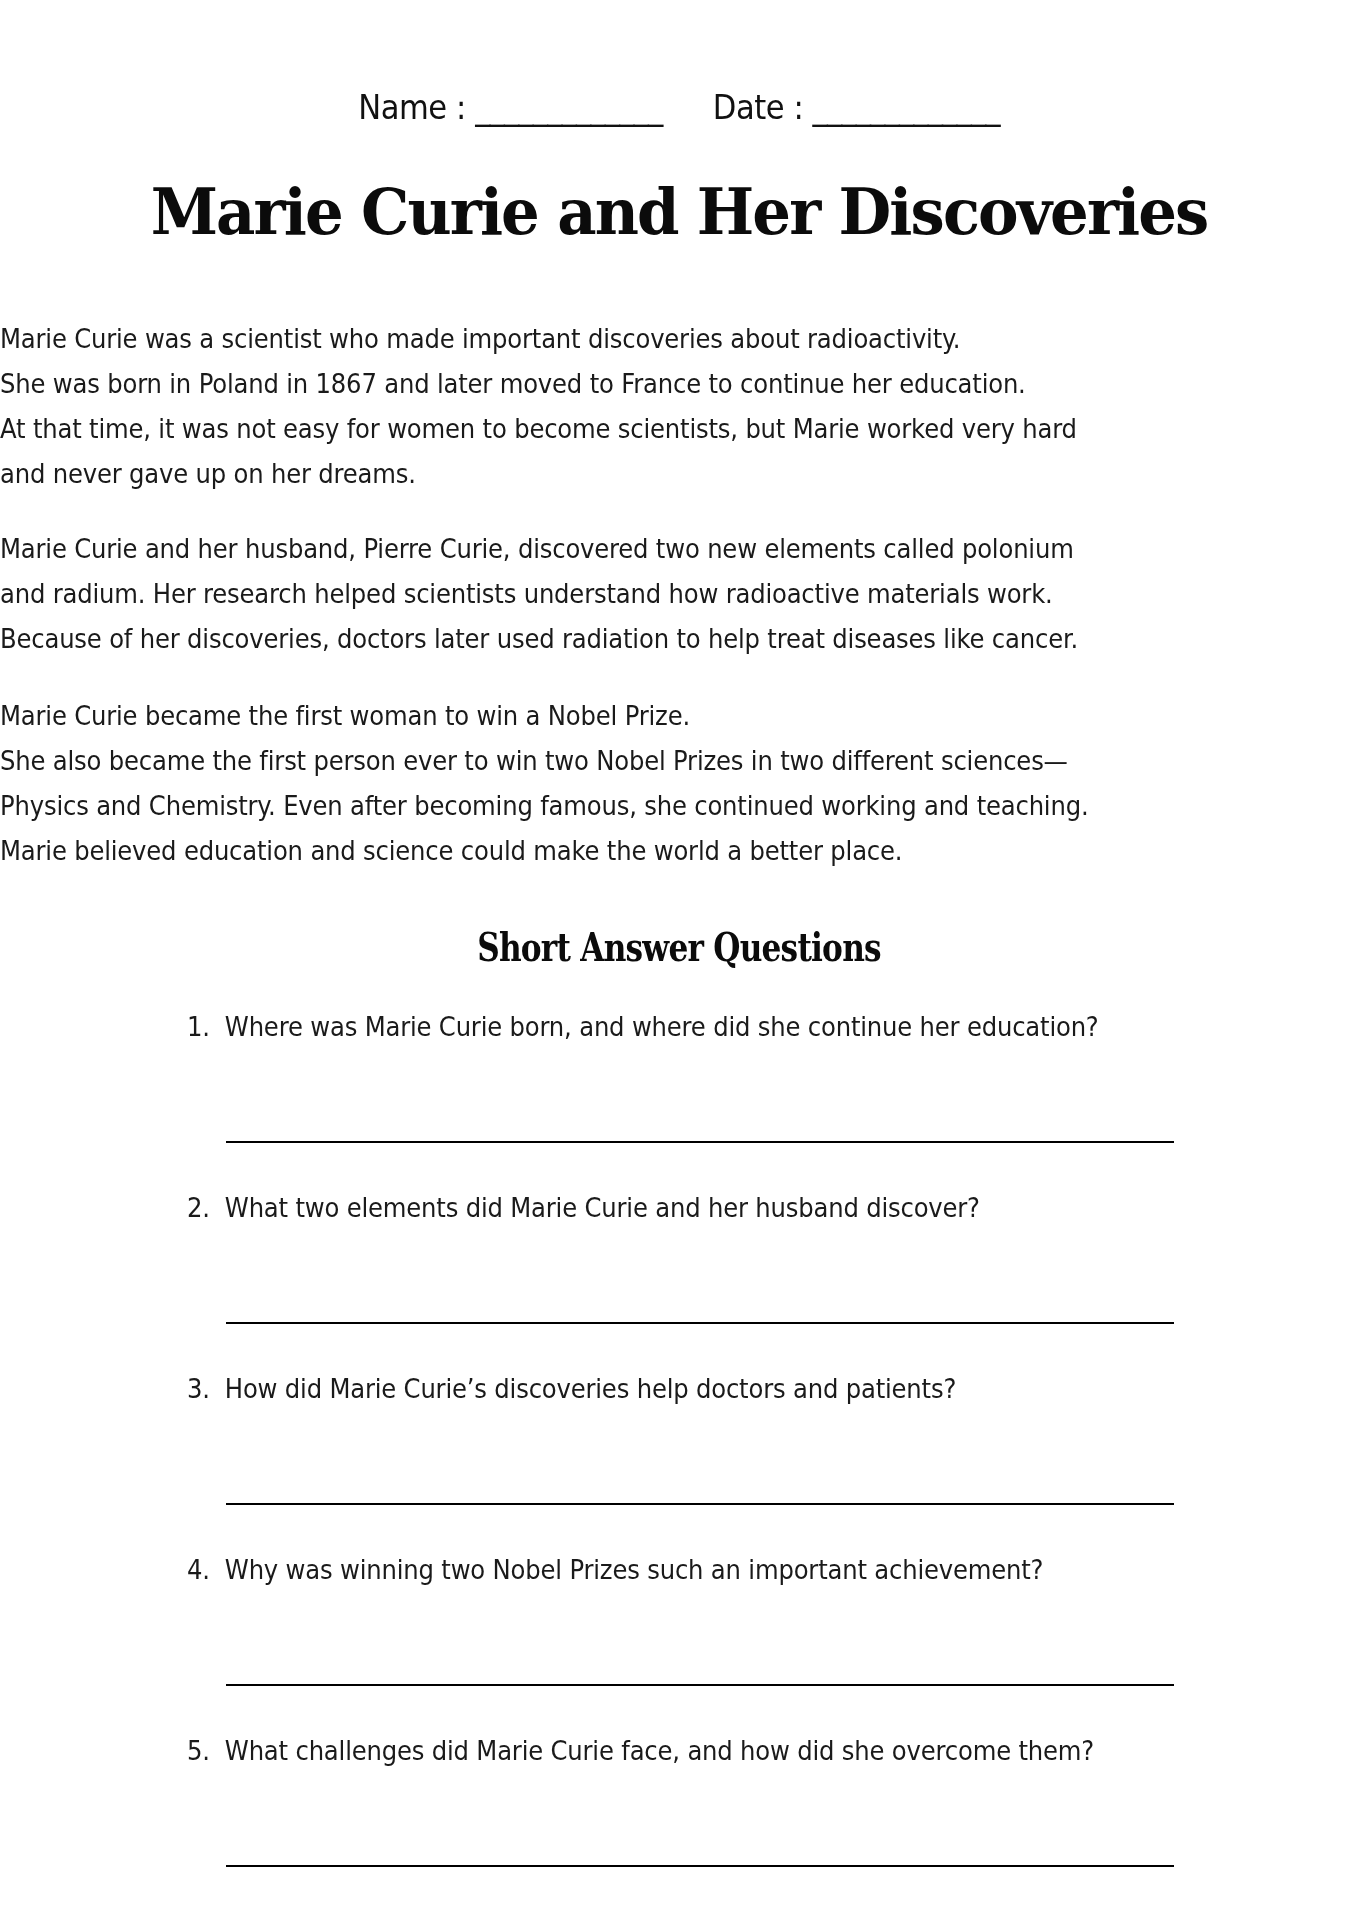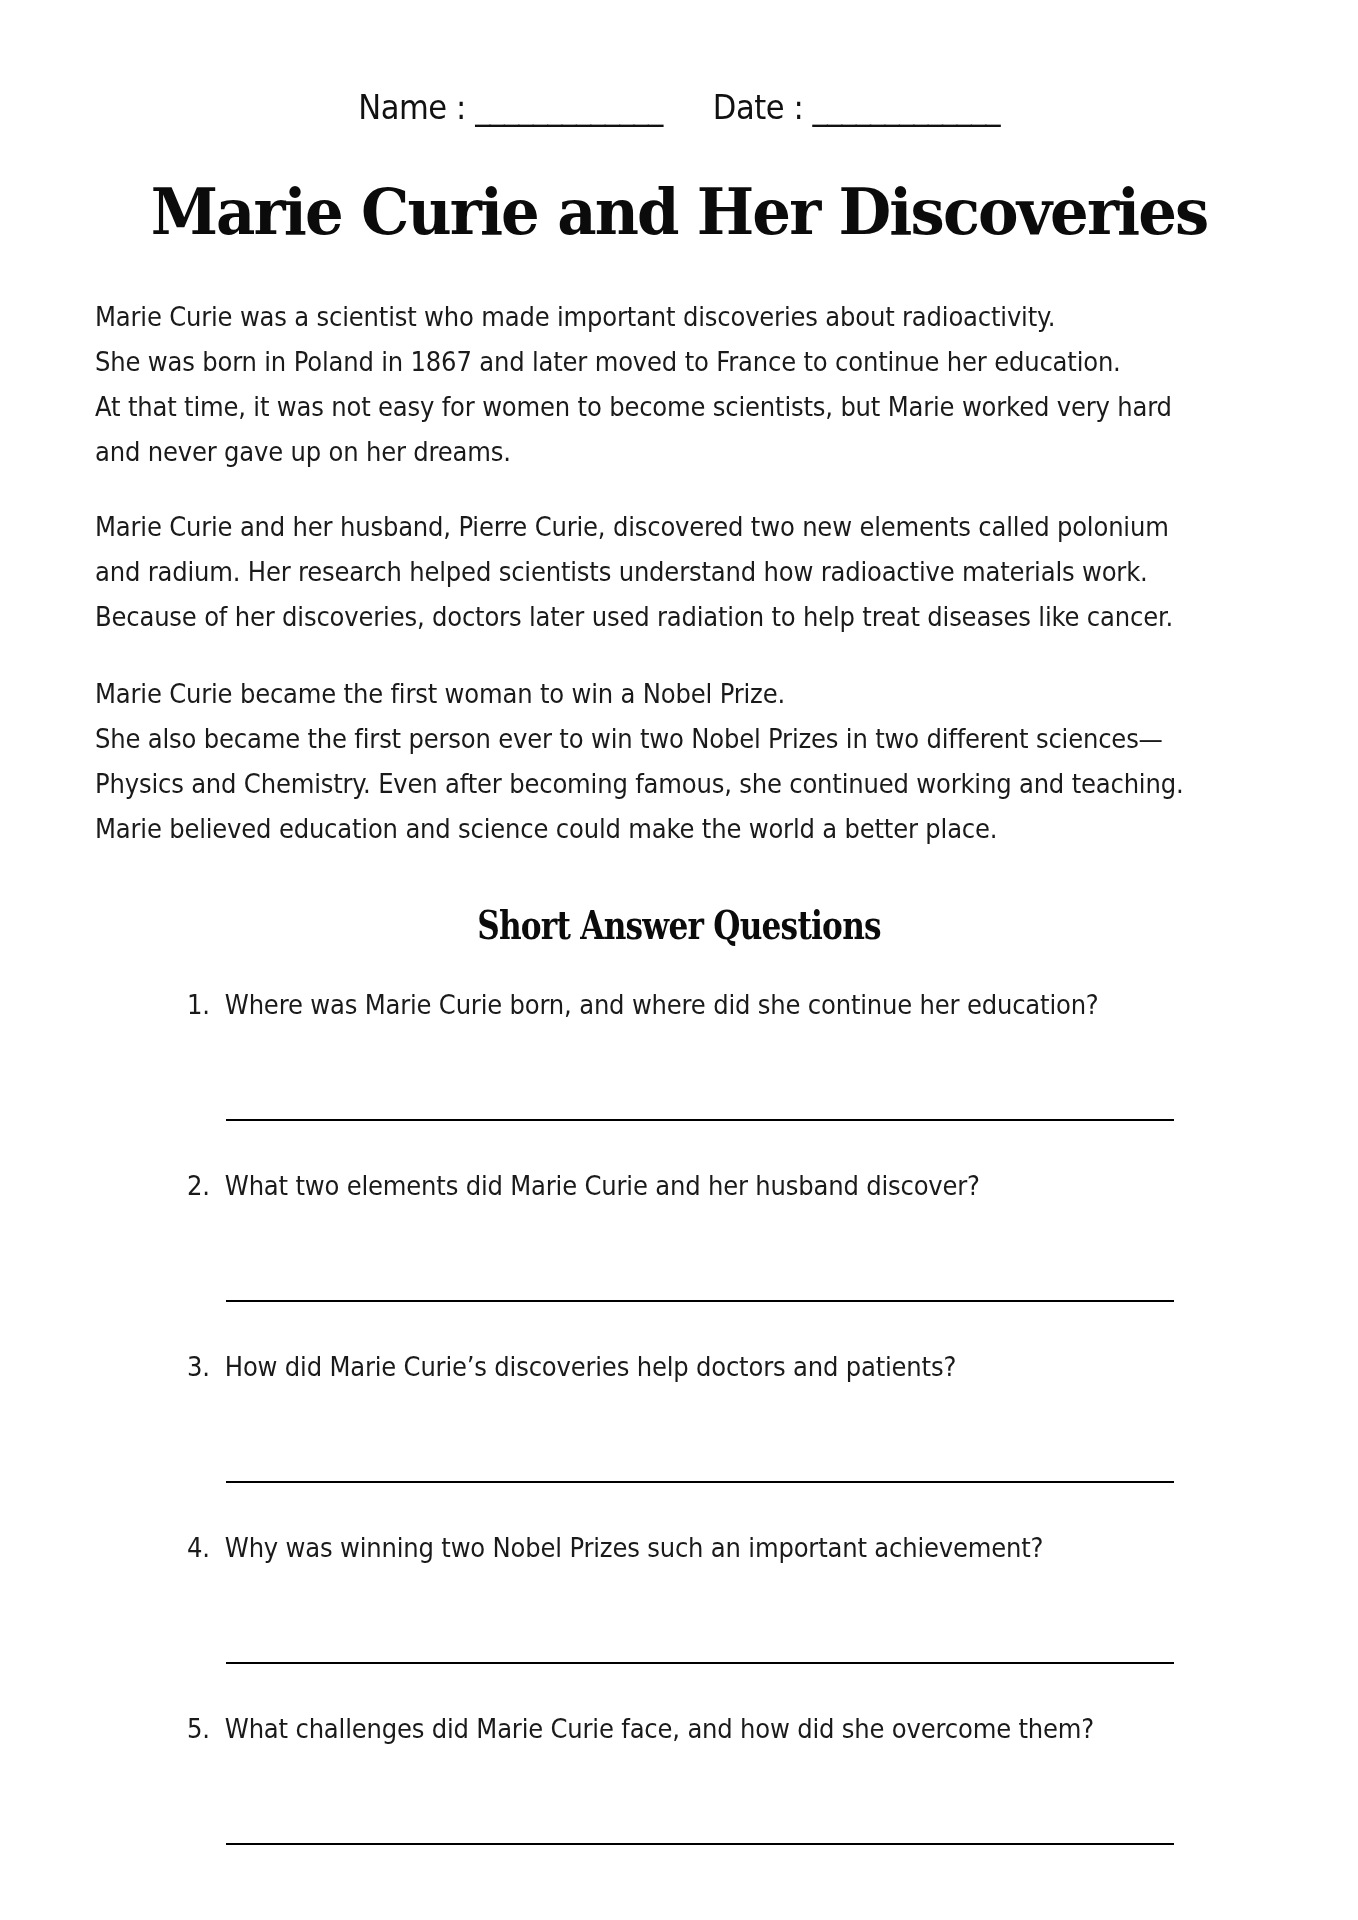--- a/index.html
+++ b/index.html
@@ -38,22 +38,21 @@
     font-size: 64px;
     line-height: 70px;
     letter-spacing: -2px;
     color: #0b0b0b;
     transform: scaleX(0.95);
     transform-origin: 50% 50%;
     white-space: pre;
   }
   
   .para-wrap {
-    margin-top: 47px;
-    padding-left: 95px;
+    margin-top: 69px;
   }
   .para {
     margin: 0;
     font-size: 27px;
     line-height: 45px;
     white-space: pre;
     letter-spacing: -0.2px;
     transform: scaleX(0.9);
     transform-origin: 0 0;
     color: #1a1a1a;

